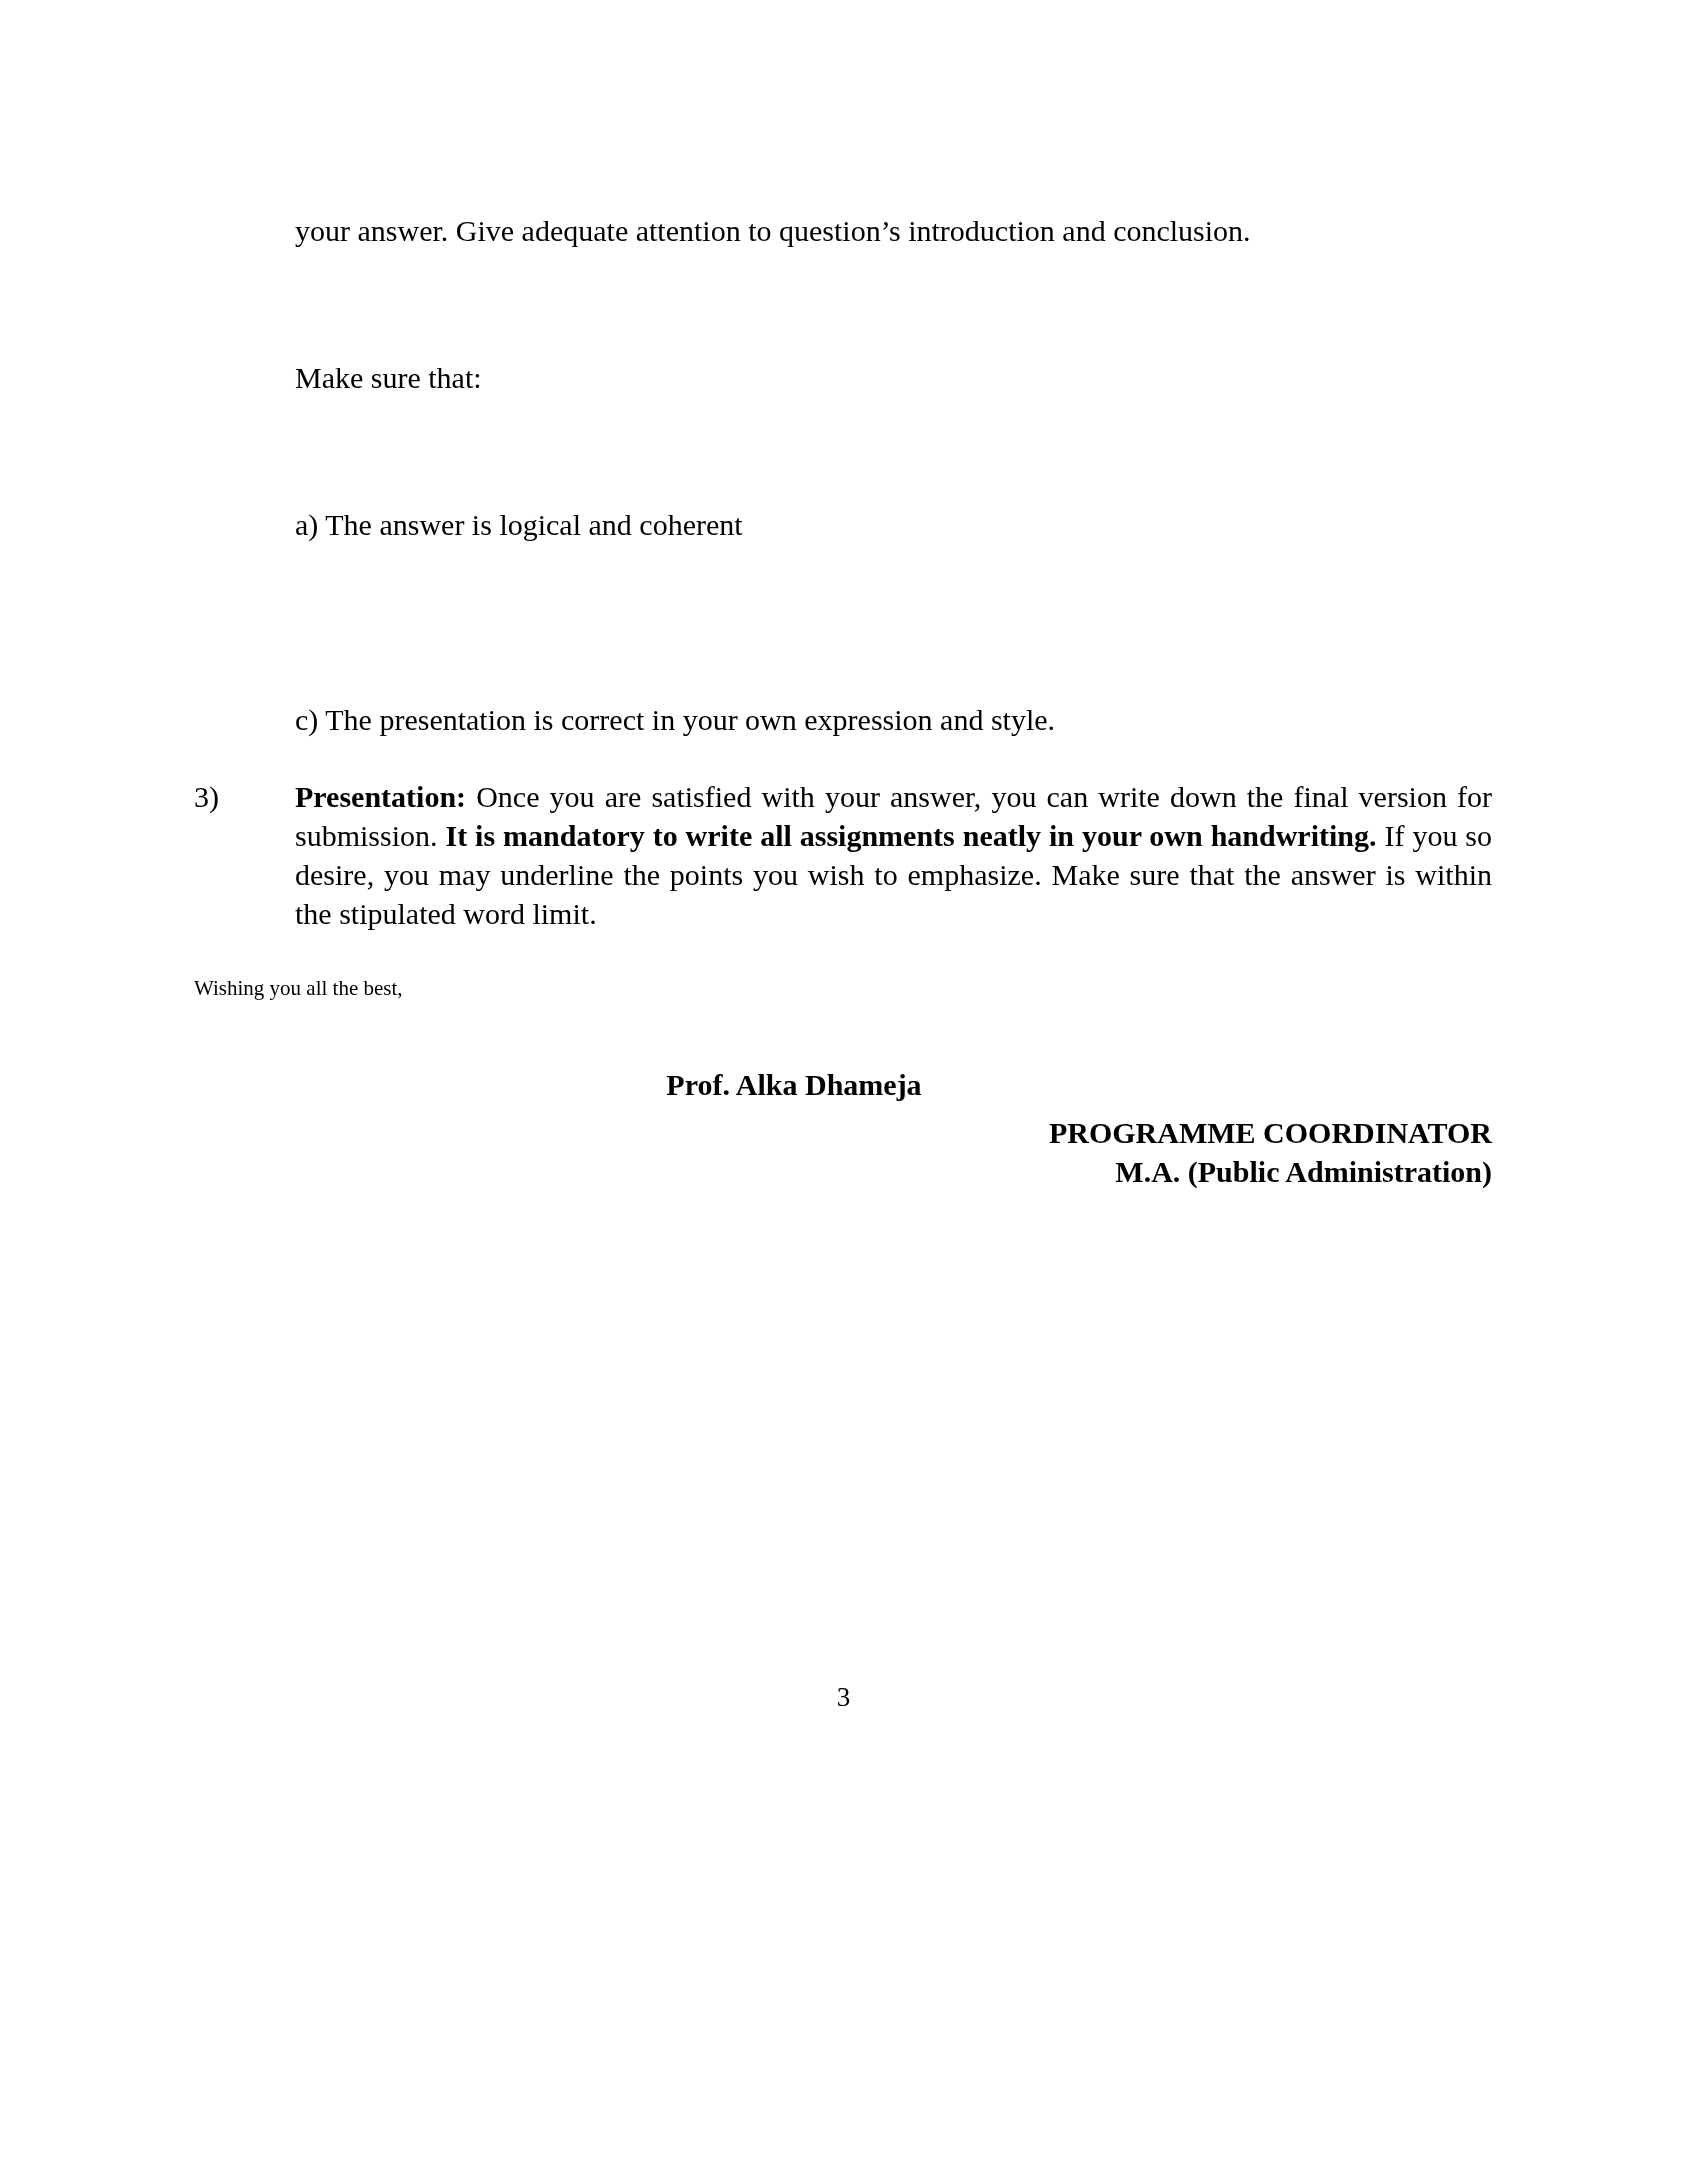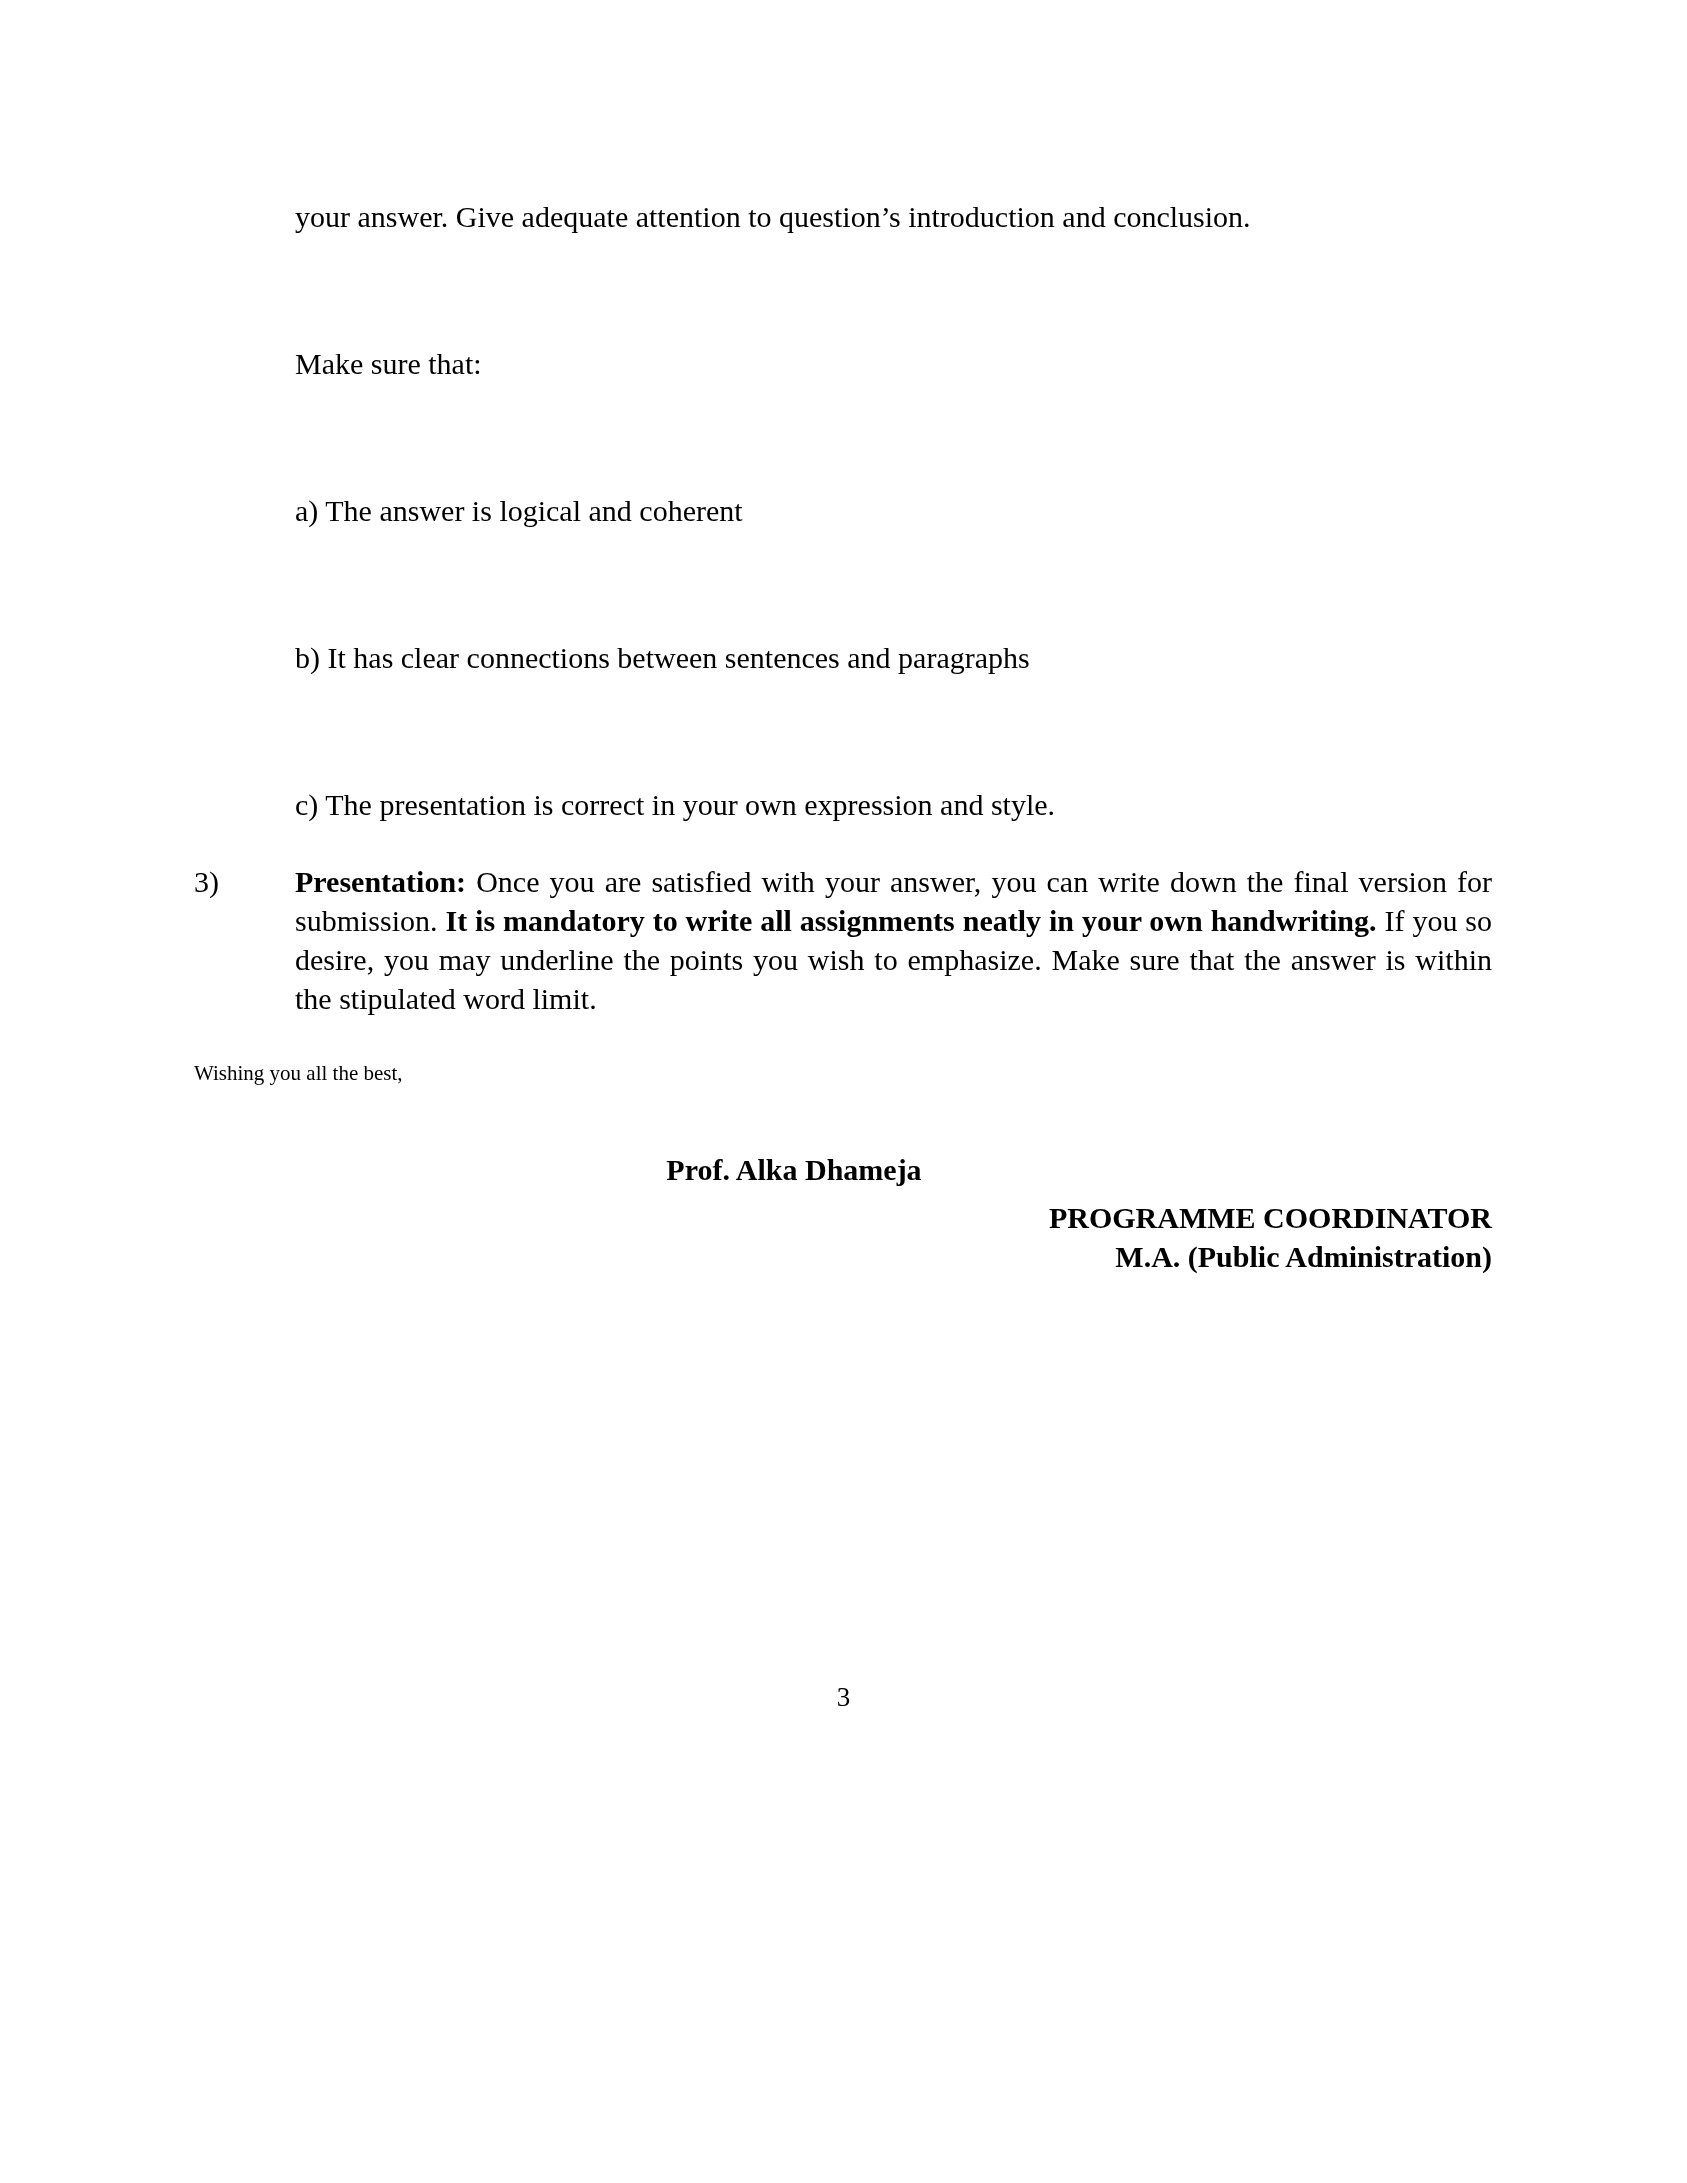--- a/index.html
+++ b/index.html
@@ -20,21 +20,21 @@
     background: #ffffff;
     margin: 0 auto;
     overflow: hidden;
     box-sizing: border-box;
   }
 
   
   .content {
     position: absolute;
     left: 194px;
-    top: 167px;
+    top: 181px;
     width: 1298px;   
   }
 
   .body-text {
     margin-left: 101px;  
     font-size: 30px;
     line-height: 1.30;
     text-align: left;
   }
 
@@ -120,21 +120,20 @@
     <div class="para-gap"></div>
 
     <p class="body-text">Make sure that:</p>
 
     <div class="para-gap"></div>
 
     <p class="body-text">a) The answer is logical and coherent</p>
 
     <div class="para-gap"></div>
 
-    <p class="body-text">b) It has clear connections between sentences and paragraphs</p>
 
     <div class="para-gap"></div>
 
     <p class="body-text">c) The presentation is correct in your own expression and style.</p>
 
     <div class="numbered-item">
       <span class="marker">3)</span>
       <p class="item-body"><b>Presentation:</b><span> Once you are satisfied with your answer, you can write down the final version for submission. </span><b>It is mandatory to write all assignments neatly in your own handwriting.</b><span> If you so desire, you may underline the points you wish to emphasize. Make sure that the answer is within the stipulated word limit.</span></p>
     </div>
 

